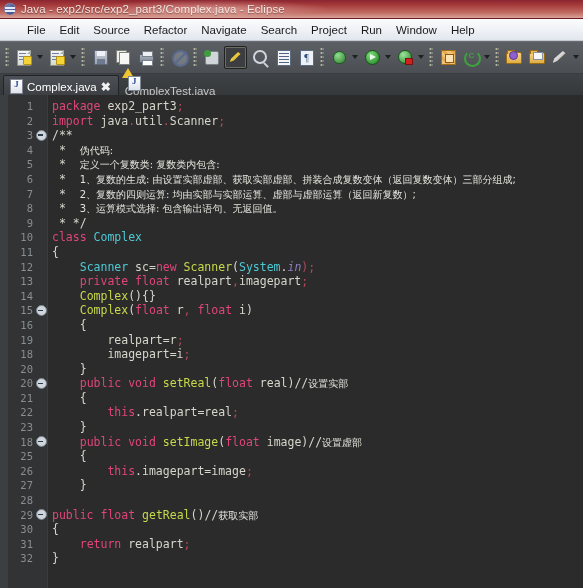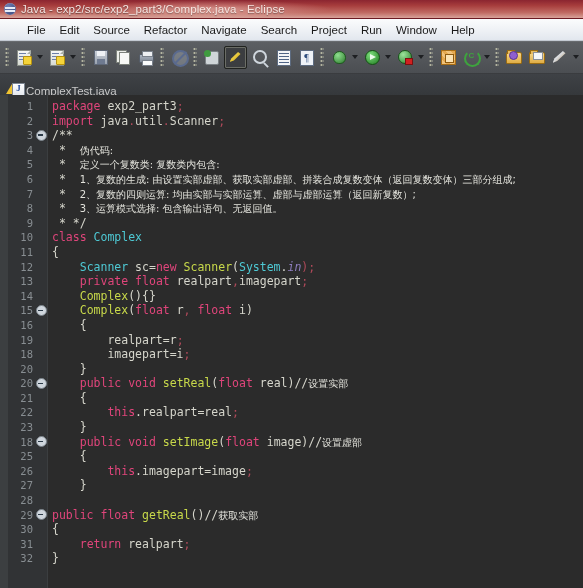--- a/index.html
+++ b/index.html
@@ -187,21 +187,21 @@
     font-size:9px;color:#2a4f9c;font-weight:bold;font-family:"Liberation Serif",serif;
   }
   .warnicon{
     width:0;height:0;border-left:6px solid transparent;border-right:6px solid transparent;
     border-bottom:10px solid #f0c330;position:absolute;left:-3px;bottom:3px;
   }
   .close-x{
     font-size:12px;color:#f0f0f0;line-height:1;font-weight:bold;cursor:pointer;
     font-family:"Liberation Sans",sans-serif;
   }
-  .tab-wrap{position:relative;display:flex;align-items:flex-end;}
+  .tab-wrap{position:relative;display:flex;align-items:flex-start;flex-direction:column;}
 
   
   .editor{
     position:absolute;left:0;right:0;top:95px;bottom:0;
     background:#2b2b2b;display:flex;overflow:hidden;
   }
   .fold-strip{
     width:8px;background:#3c3f41;flex:0 0 auto;border-right:1px solid #313335;
   }
   .gutter{
@@ -406,20 +406,25 @@
       <div class="icon-sq">
           <div class="ic-pencil2"></div>
         </div>
     </div>
     <div class="tb-arrow">
         <i></i>
       </div>
   </div>
 
   <div class="tabbar">
+    <div class="tab active">
+      <span class="javaicon"></span>
+      <span>Complex.java</span>
+      <span class="close-x">✖</span>
+    </div>
     <div class="tab inactive tab-wrap">
       <span style="position:relative;display:inline-block;width:13px;height:14px;">
         <span class="warnicon"></span>
         <span class="javaicon" style="position:absolute;left:3px;top:0;"></span>
       </span>
       <span>ComplexTest.java</span>
     </div>
   </div>
 
   <div class="editor">

